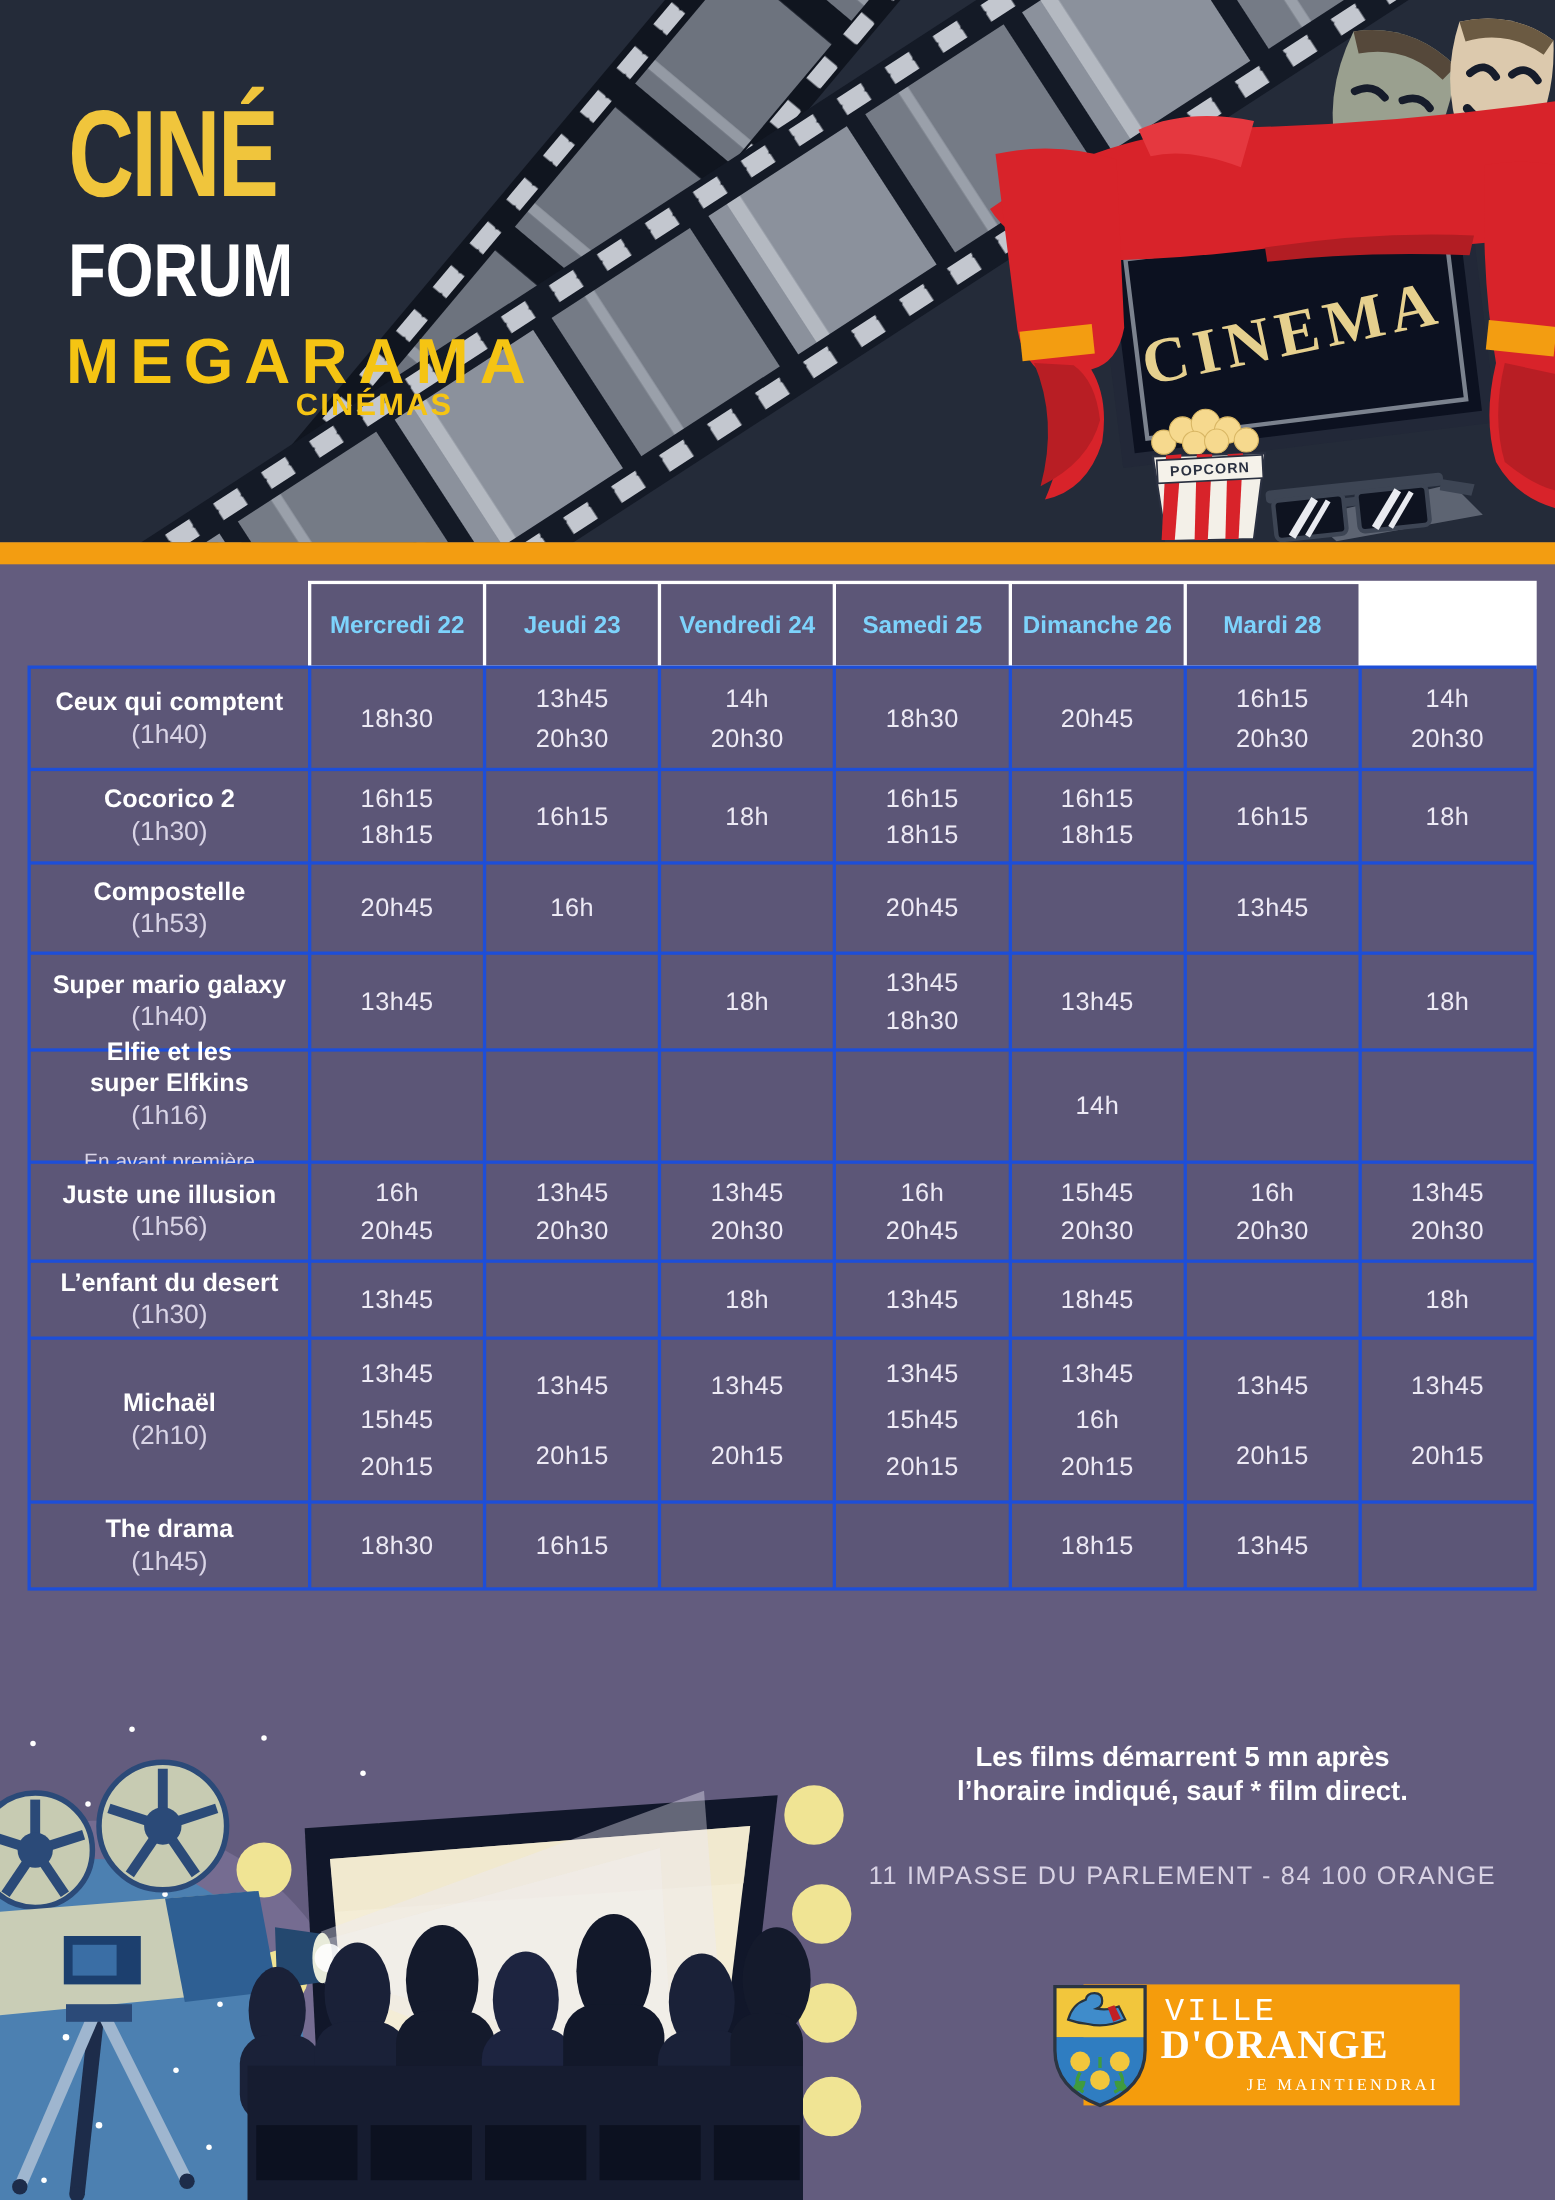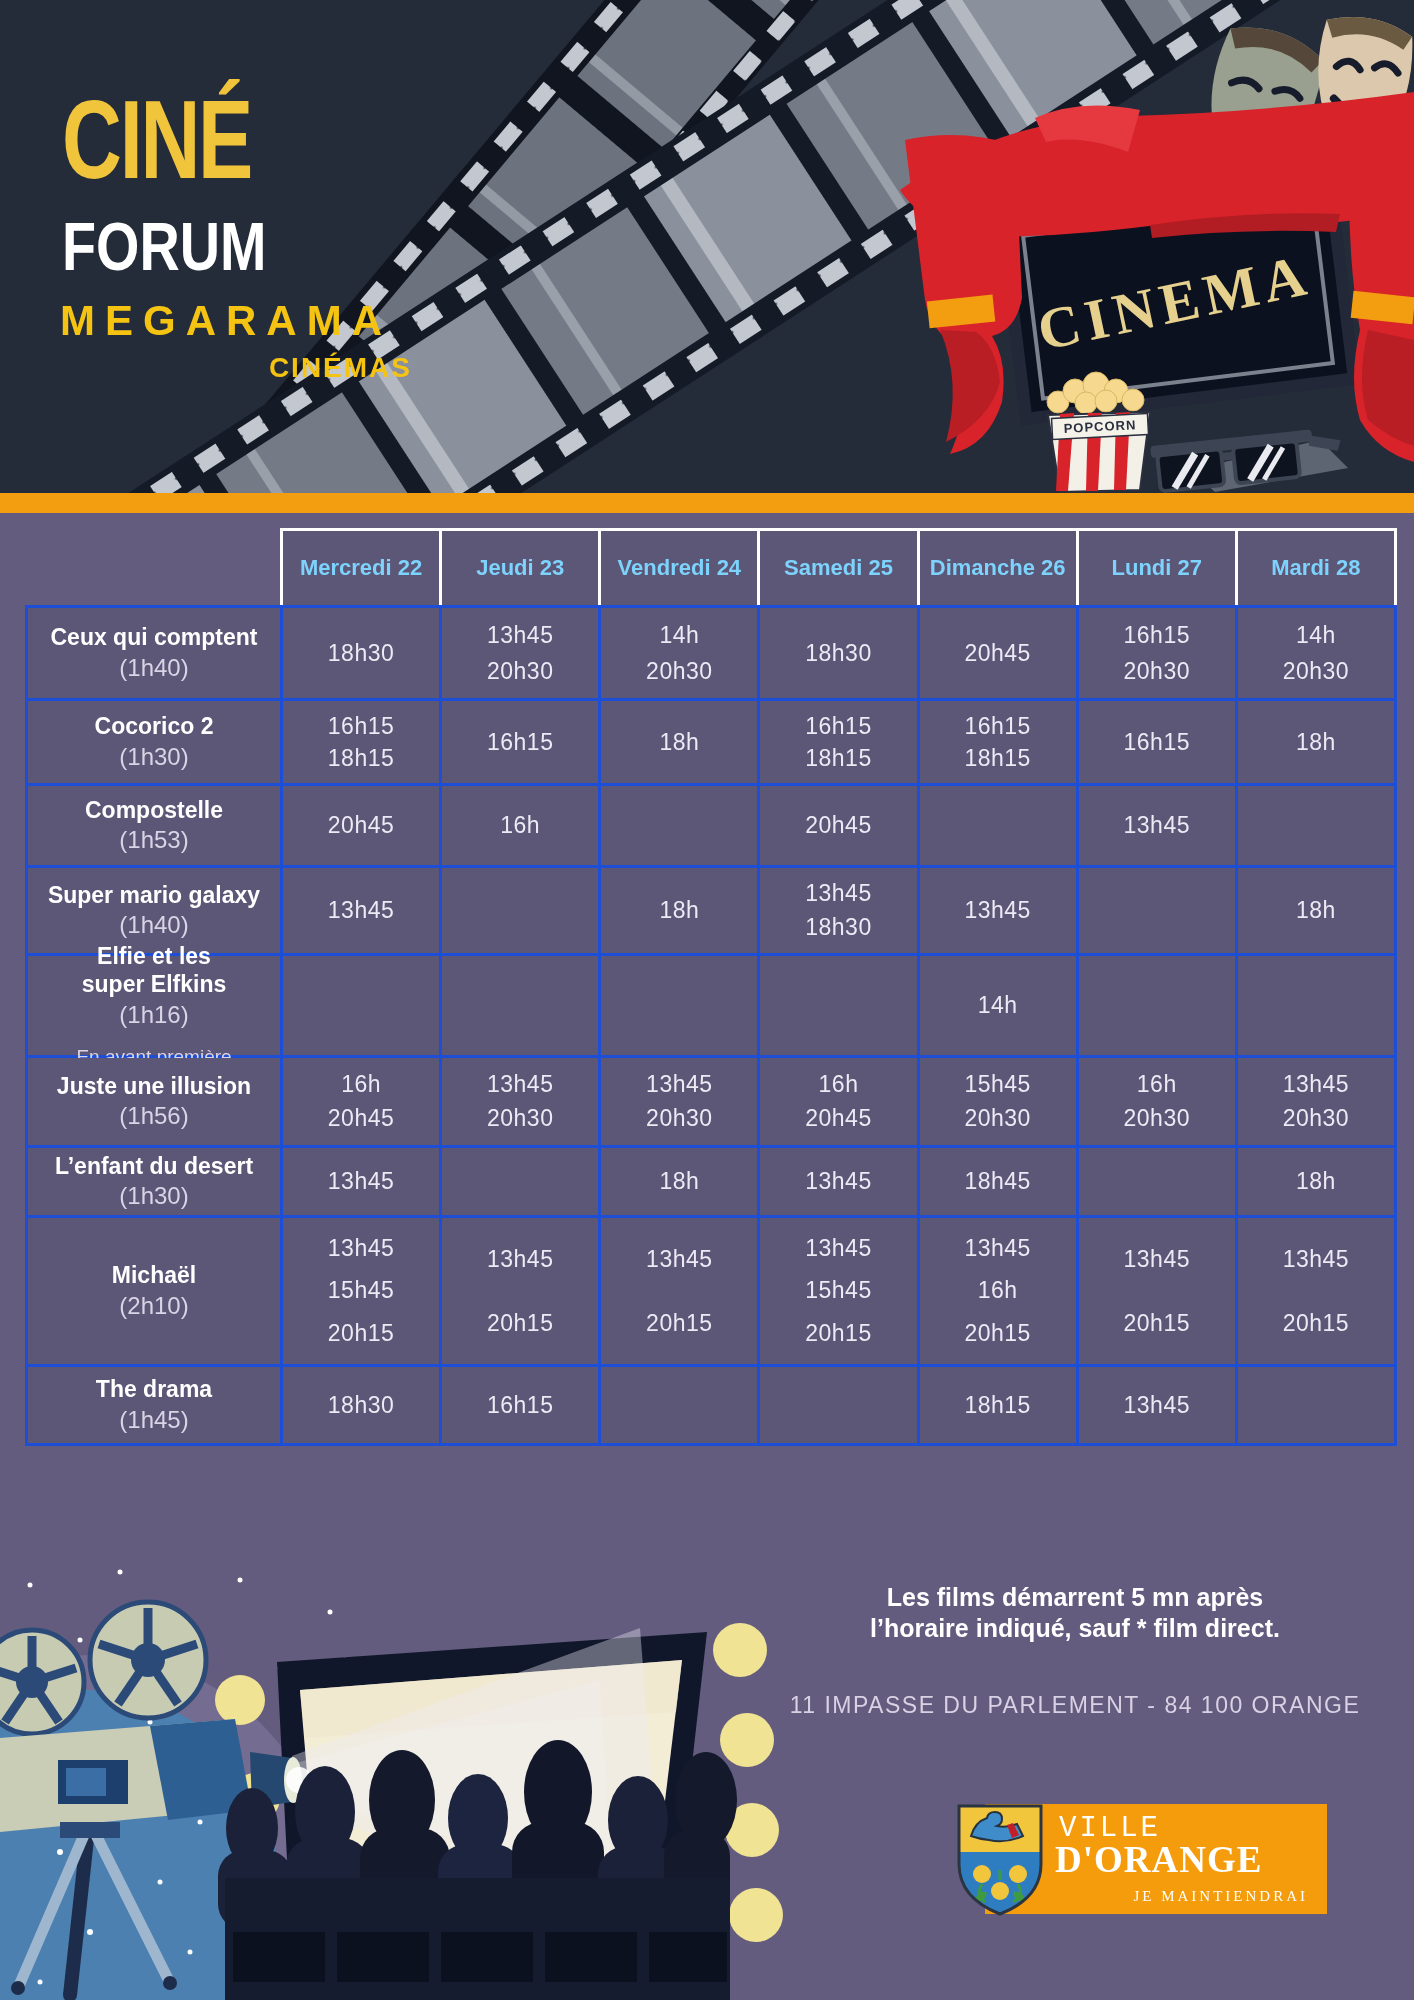--- a/index.html
+++ b/index.html
@@ -5,21 +5,21 @@
   html,body{margin:0;padding:0;background:#635c7e;}
   #poster{position:relative;width:1414px;height:2000px;background:#635c7e;overflow:hidden;
           font-family:"Liberation Sans",sans-serif;}
   
   #top-banner{position:absolute;left:0;top:0;width:1414px;height:493px;background:#242b39;overflow:hidden;}
   #top-banner svg{position:absolute;left:0;top:0;}
   .cine-title{position:absolute;left:62px;top:84px;font-size:112px;font-weight:800;color:#f0c53c;
               line-height:1;letter-spacing:-3px;transform:scaleX(.74);transform-origin:left top;z-index:5;}
   .forum-title{position:absolute;left:62px;top:212px;font-size:68px;font-weight:800;color:#ffffff;
                line-height:1;transform:scaleX(.82);transform-origin:left top;z-index:5;}
-  .brand-title{position:absolute;left:60px;top:300px;font-size:42px;font-weight:800;color:#f5c413;
+  .brand-title{position:absolute;left:60px;top:300px;font-size:58px;font-weight:800;color:#f5c413;
                letter-spacing:10px;line-height:1;z-index:5;}
   .brand-sub{position:absolute;left:60px;top:354px;width:352px;text-align:right;font-size:28px;
              font-weight:700;color:#f5c413;letter-spacing:2px;line-height:1;z-index:5;}
   
   #divider{position:absolute;left:0;top:493px;width:1414px;height:20px;background:#f39d11;}
   
   #header-row{position:absolute;left:280px;top:528px;width:1117px;box-sizing:border-box;
               display:grid;grid-template-columns:repeat(7,1fr);grid-template-rows:74px;
               gap:3px;padding:3px;background:#ffffff;}
   #table-body{position:absolute;left:25px;top:605px;width:1372px;box-sizing:border-box;
@@ -160,21 +160,20 @@
   </div>
 
   <div id="divider"></div>
 
   <div id="header-row">
       <div class="cell day-cell">Mercredi 22</div>
       <div class="cell day-cell">Jeudi 23</div>
       <div class="cell day-cell">Vendredi 24</div>
       <div class="cell day-cell">Samedi 25</div>
       <div class="cell day-cell">Dimanche 26</div>
-      <div class="cell day-cell">Lundi 27</div>
       <div class="cell day-cell">Mardi 28</div>
     </div>
   <div id="table-body">
       <div class="cell title-cell">
         <div class="film-title">Ceux qui comptent</div>
         <div class="film-duration">(1h40)</div>
       </div>
       <div class="cell time-cell">
         <span class="showtime">18h30</span>
       </div>

